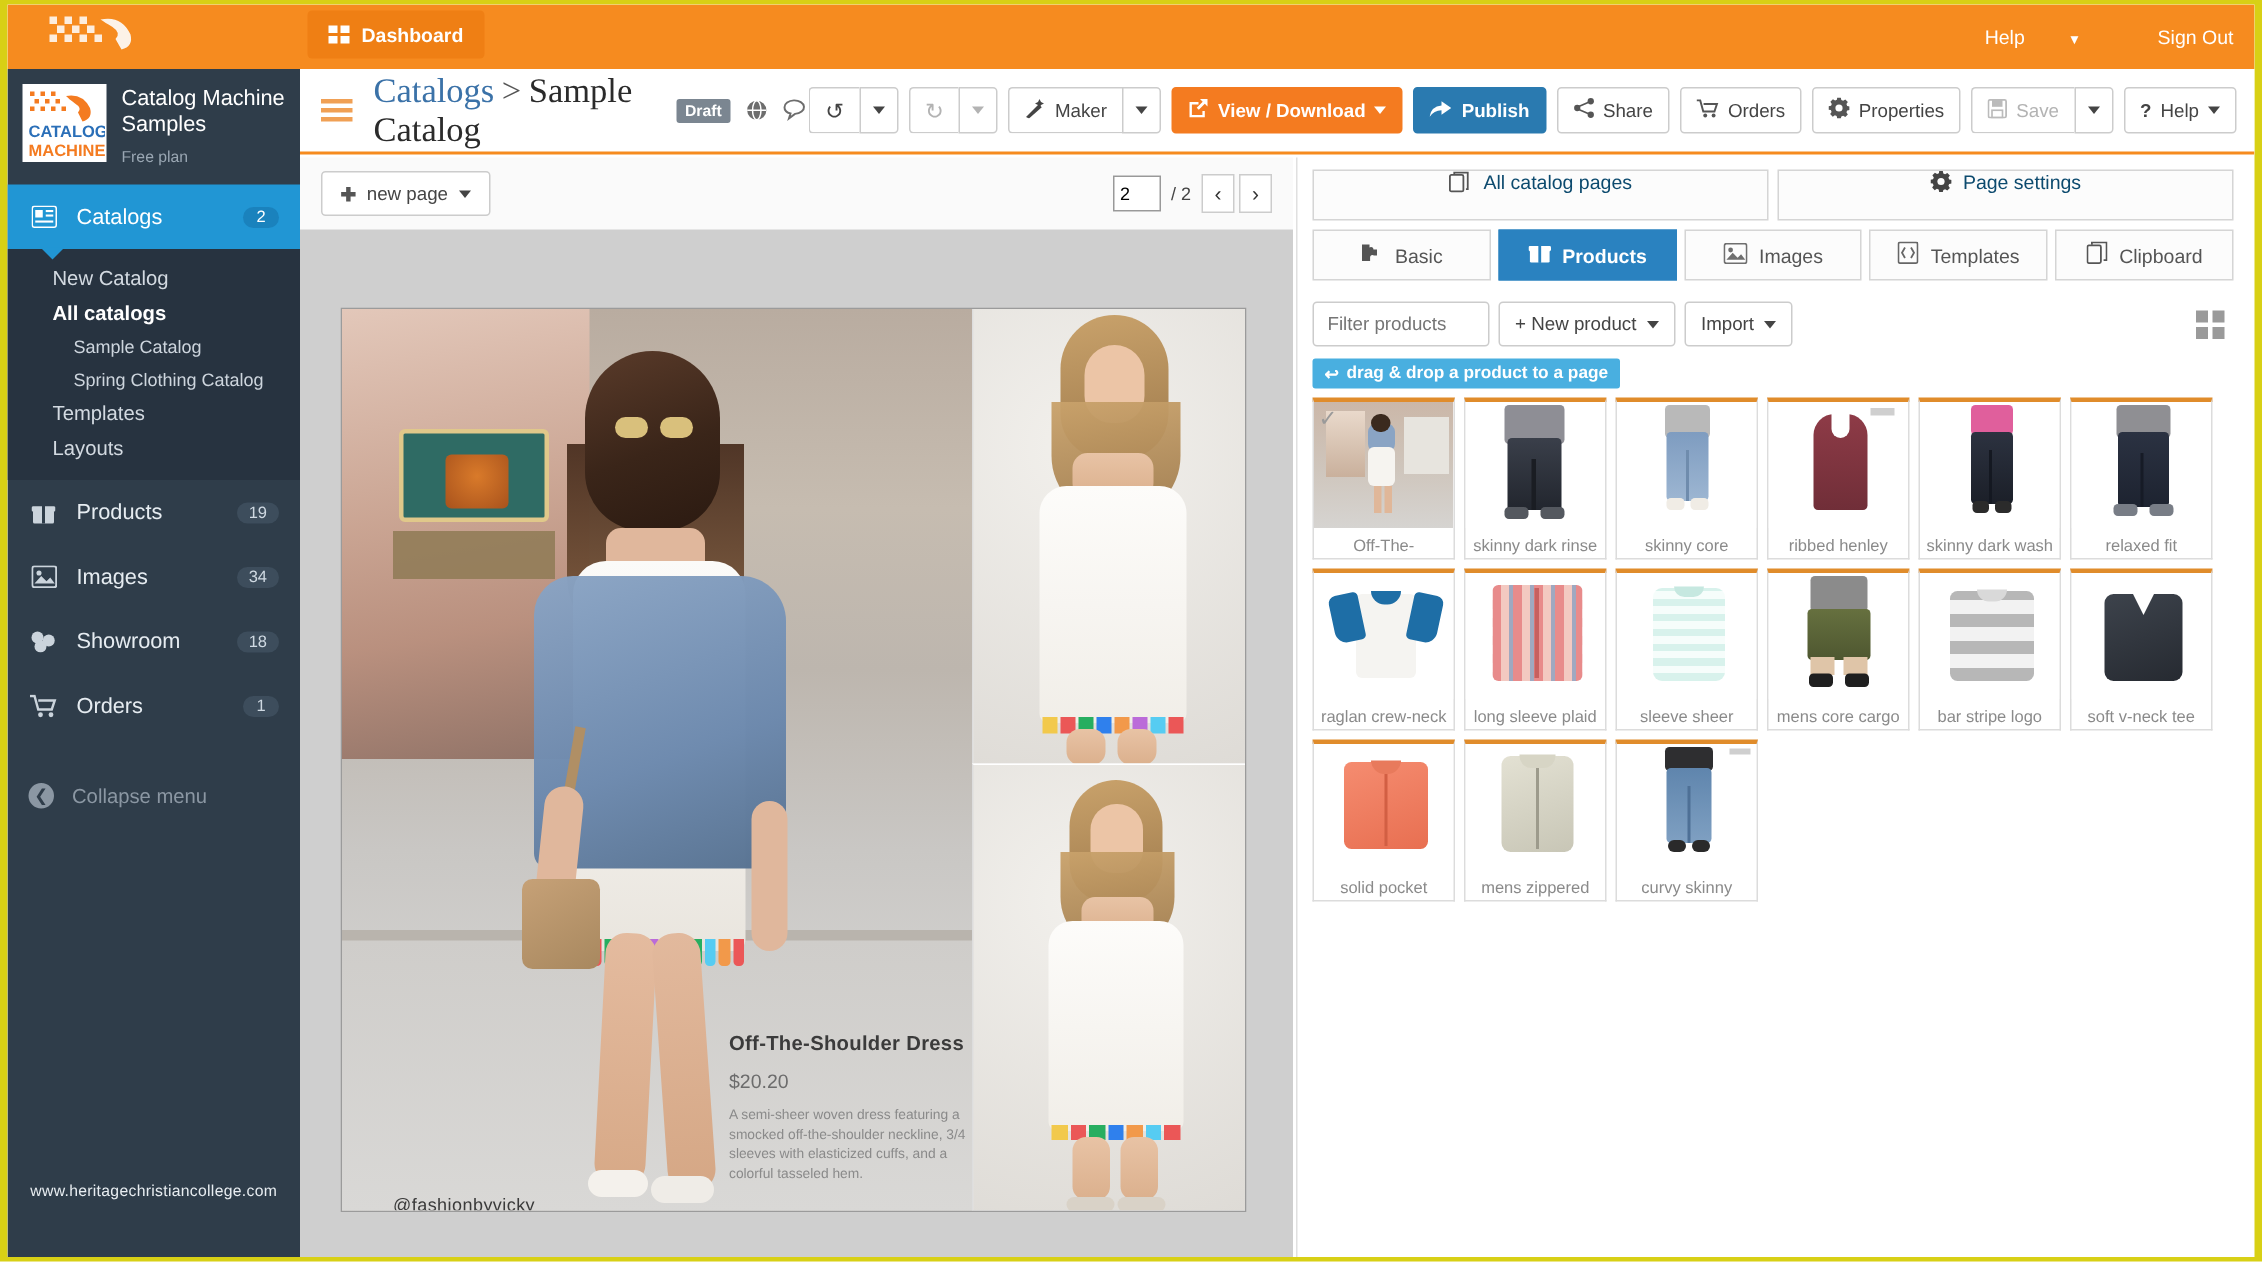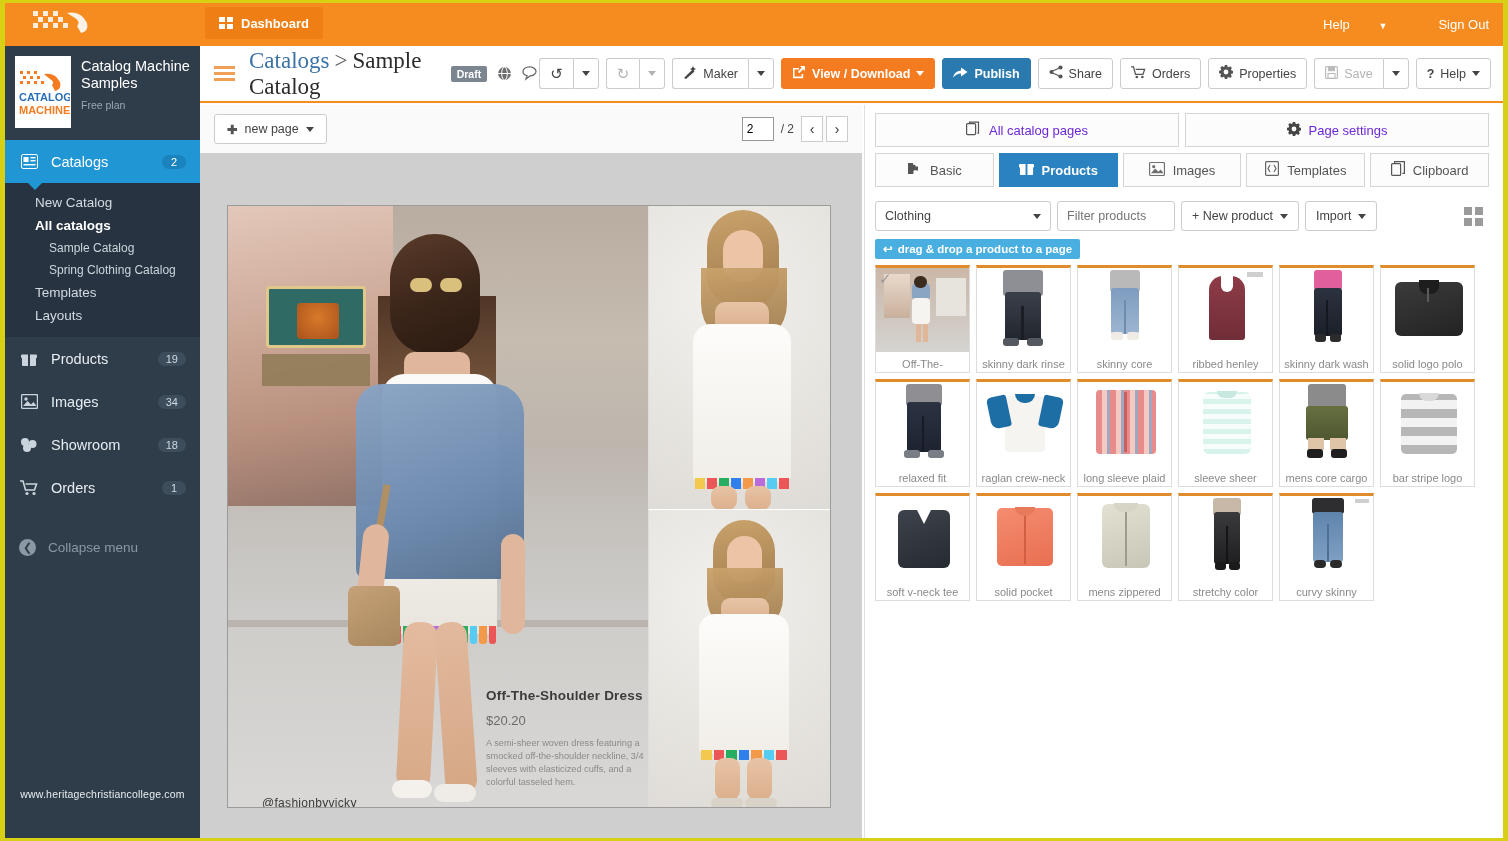--- a/index.html
+++ b/index.html
@@ -49,21 +49,21 @@
   
   .sidebar {
     position: absolute; left: 0; top: 43px; width: 195px; bottom: 0;
     background: #2f3d4a;
     color: #c3ccd4;
   }
   .brand {
     display: flex; padding: 10px 10px 12px 10px; gap: 10px;
   }
   .brand-logo {
-    width: 56px; height: 72px; background: #fff; flex: 0 0 56px;
+    width: 56px; height: 52px; background: #fff; flex: 0 0 56px;
     display: flex; align-items: center; justify-content: center;
     overflow: hidden;
   }
   .brand-txt { padding-top: 2px; }
   .brand-name { color: #fff; font-size: 14.5px; line-height: 17px; }
   .brand-plan { color: #9aa7b3; font-size: 10.5px; margin-top: 7px; }
 
   .nav-item {
     display: flex; align-items: center; height: 43px; padding: 0 14px;
     gap: 12px; cursor: pointer; position: relative;
@@ -230,22 +230,22 @@
   }
 
   
   .rpanel {
     position: absolute; left: 859px; top: 102px; right: 4px; bottom: 0;
     background: #fff; border-left: 1px solid #e0e0e0;
   }
   .toptabs { display: flex; gap: 0; padding: 8px 10px 0 10px; }
   .toptab {
     flex: 1; height: 34px; border: 1px solid #d5d5d5; background: #fcfcfc;
-    display: flex; align-items: center; justify-content: center; gap: 8px;
-    font-size: 13px; color: #6d28d9; cursor: pointer;
+    display: flex; justify-content: center; gap: 8px;
+    font-size: 13px; color: #0c4a6e; cursor: pointer;
   }
   .toptab + .toptab { margin-left: 6px; }
   .subtabs { display: flex; padding: 6px 10px 0 10px; gap: 5px; }
   .subtab {
     flex: 1; height: 34px; border: 1px solid #d5d5d5; background: #fcfcfc;
     display: flex; align-items: center; justify-content: center; gap: 8px;
     font-size: 13px; color: #555; cursor: pointer;
   }
   .subtab.active { background: #2a82c0; border-color: #2a82c0; color: #fff; font-weight: bold; }
 
@@ -719,24 +719,20 @@
       <div class="subtab">
         <span><svg width="14" height="15" viewBox="0 0 14 15">
               <rect x="0.6" y="2.6" width="9" height="11.8" rx="1" fill="none" stroke="#555" stroke-width="1.2"></rect>
               <path d="M3.6 2.2 V0.6 h9.8 v11.8 h-2" fill="none" stroke="#555" stroke-width="1.2"></path>
             </svg></span>
         <span>Clipboard</span>
       </div>
     </div>
 
     <div class="filters">
-      <div class="sel">
-        <span>Clothing</span>
-        <span class="cdn"></span>
-      </div>
       <input class="finp" placeholder="Filter products" style="">
       <div class="fbtn">
         <span>+ New product</span>
         <span class="cdn"></span>
       </div>
       <div class="fbtn">
         <span>Import</span>
         <span class="cdn"></span>
       </div>
       <div class="gridtoggle">
@@ -801,28 +797,20 @@
             <div style="position:absolute;left:34px;top:2px;width:28px;height:20px;background:#e05f9c;border-radius:3px"></div>
             <div style="position:absolute;left:34px;top:20px;width:28px;height:48px;background:linear-gradient(180deg,#2c3240,#1b1f28);border-radius:3px"></div>
             <div style="position:absolute;left:46px;top:32px;width:2px;height:36px;background:#141821"></div>
             <div style="position:absolute;left:35px;top:66px;width:11px;height:8px;background:#2b2b2b;border-radius:3px"></div>
             <div style="position:absolute;left:50px;top:66px;width:11px;height:8px;background:#2b2b2b;border-radius:3px"></div>
           </div>
           <div class="pname">skinny dark wash</div>
         </div>
         <div class="pcard">
           <div class="pthumb">
-            <div style="position:absolute;left:14px;top:14px;width:68px;height:54px;background:linear-gradient(160deg,#3b3b3b,#232323);border-radius:6px"></div>
-            <div style="position:absolute;left:38px;top:12px;width:20px;height:14px;background:#1d1d1d;border-radius:0 0 8px 8px"></div>
-            <div style="position:absolute;left:46px;top:20px;width:2px;height:14px;background:#5a5a5a"></div>
-          </div>
-          <div class="pname">solid logo polo</div>
-        </div>
-        <div class="pcard">
-          <div class="pthumb">
             <div style="position:absolute;left:30px;top:2px;width:36px;height:22px;background:#8f8f93;border-radius:3px"></div>
             <div style="position:absolute;left:31px;top:20px;width:34px;height:50px;background:linear-gradient(180deg,#2b3242,#1d2330);border-radius:3px"></div>
             <div style="position:absolute;left:46px;top:34px;width:2px;height:36px;background:#161b26"></div>
             <div style="position:absolute;left:28px;top:68px;width:16px;height:8px;background:#787d86;border-radius:3px"></div>
             <div style="position:absolute;left:52px;top:68px;width:16px;height:8px;background:#787d86;border-radius:3px"></div>
           </div>
           <div class="pname">relaxed fit</div>
         </div>
         <div class="pcard">
           <div class="pthumb">
@@ -883,30 +871,20 @@
         <div class="pcard">
           <div class="pthumb">
             <div style="position:absolute;left:24px;top:8px;width:48px;height:64px;background:linear-gradient(160deg,#e3e1d3,#c8c6b6);border-radius:6px"></div>
             <div style="position:absolute;left:47px;top:10px;width:2px;height:60px;background:#9d9b8c"></div>
             <div style="position:absolute;left:36px;top:7px;width:24px;height:9px;background:#d7d5c5;border-radius:0 0 8px 8px"></div>
           </div>
           <div class="pname">mens zippered</div>
         </div>
         <div class="pcard">
           <div class="pthumb">
-            <div style="position:absolute;left:34px;top:2px;width:28px;height:18px;background:#c8b8a8;border-radius:3px"></div>
-            <div style="position:absolute;left:35px;top:16px;width:26px;height:52px;background:linear-gradient(180deg,#3a3a3c,#1f1f21);border-radius:3px"></div>
-            <div style="position:absolute;left:47px;top:30px;width:2px;height:38px;background:#141415"></div>
-            <div style="position:absolute;left:36px;top:66px;width:11px;height:8px;background:#1a1a1a;border-radius:3px"></div>
-            <div style="position:absolute;left:50px;top:66px;width:11px;height:8px;background:#1a1a1a;border-radius:3px"></div>
-          </div>
-          <div class="pname">stretchy color</div>
-        </div>
-        <div class="pcard">
-          <div class="pthumb">
             <div style="position:absolute;left:32px;top:2px;width:32px;height:16px;background:#2e2e30;border-radius:3px"></div>
             <div style="position:absolute;left:33px;top:16px;width:30px;height:50px;background:linear-gradient(180deg,#5f85ad,#7fa0c2);border-radius:3px"></div>
             <div style="position:absolute;left:47px;top:28px;width:2px;height:38px;background:#4e7096"></div>
             <div style="position:absolute;left:34px;top:64px;width:12px;height:8px;background:#2a2a2a;border-radius:4px"></div>
             <div style="position:absolute;left:50px;top:64px;width:12px;height:8px;background:#2a2a2a;border-radius:4px"></div>
             <div style="position:absolute;right:4px;top:3px;width:14px;height:4px;background:#cfcfcf"></div>
           </div>
           <div class="pname">curvy skinny</div>
         </div>
       </div>

